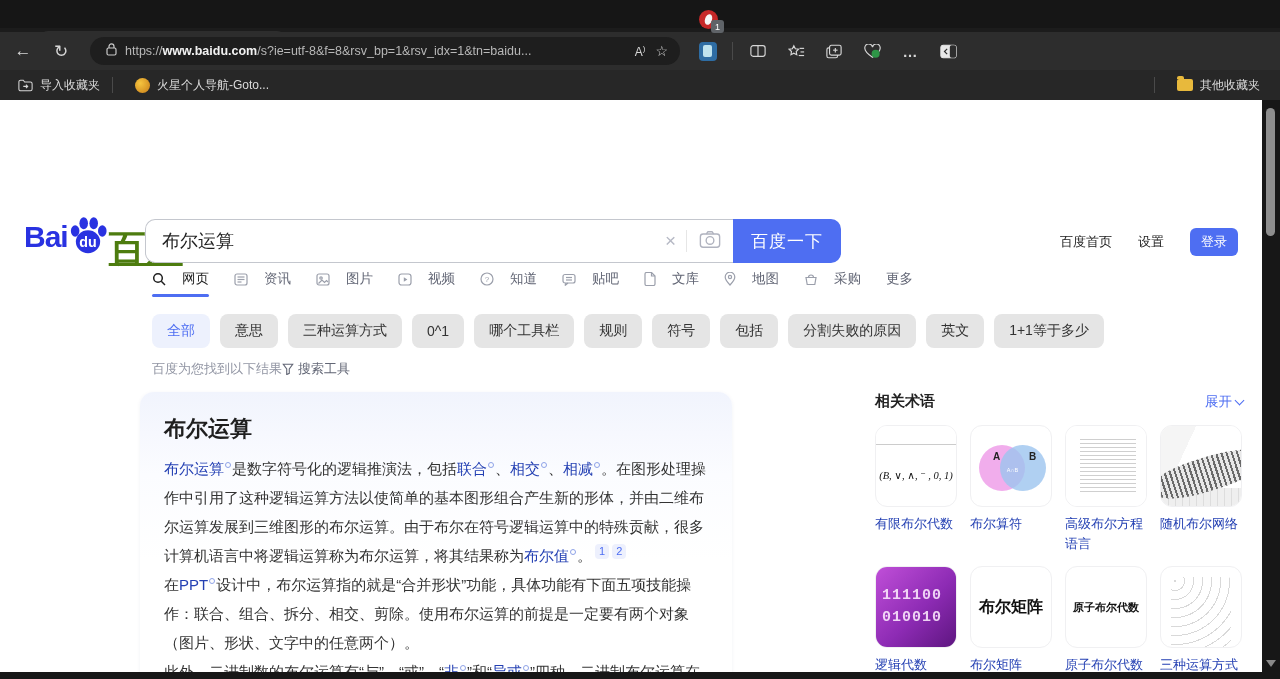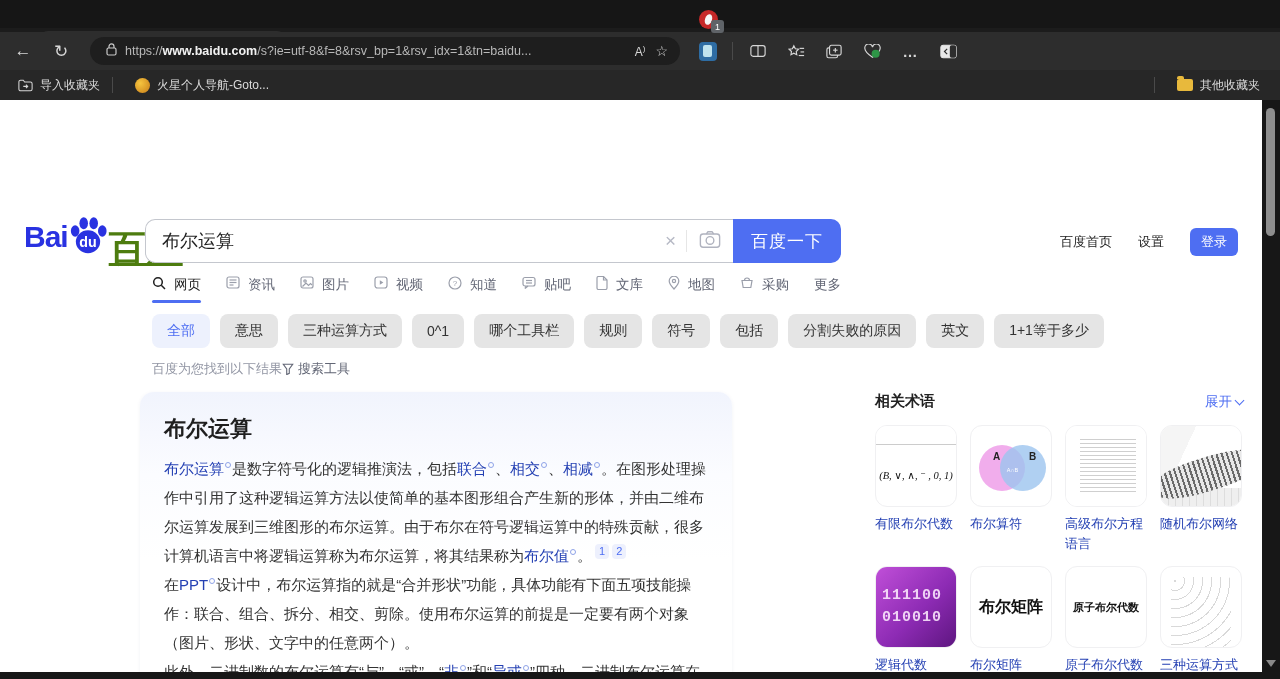--- a/index.html
+++ b/index.html
@@ -71,21 +71,21 @@
   .search-box { width:588px; height:44px; border:1px solid #c4c7ce; border-right:none; border-radius:10px 0 0 10px; background:#fff; display:flex; align-items:center; padding:0 12px 0 16px; }
   .search-value { flex:1; font-size:18px; color:#1f1f1f; }
   .clear-x { color:#b6b9c5; font-size:19px; padding:0 10px; }
   .cam-divider { width:1px; height:22px; background:#e6e6e6; margin-right:12px; }
   .search-btn { width:108px; height:44px; background:#4e6ef2; color:#fff; font-size:17px; border:none; border-radius:0 10px 10px 0; cursor:pointer; letter-spacing:1px; }
   .header-links { position:absolute; left:1060px; top:128px; display:flex; align-items:center; gap:26px; font-size:13px; color:#222; }
   .login-btn { background:#4e6ef2; color:#fff; font-size:13px; width:48px; height:28px; border:none; border-radius:6px; cursor:pointer; }
 
   
   .nav-tabs { position:absolute; left:152px; top:170px; display:flex; gap:25px; align-items:center; }
-  .nav-tab { display:flex; align-items:flex-start; gap:8px; font-size:13.5px; color:#626675; padding-bottom:9px; position:relative; white-space:nowrap;margin-top:6px; }
+  .nav-tab { display:flex; align-items:center; gap:16px; font-size:13.5px; color:#626675; padding-bottom:9px; position:relative; white-space:nowrap; }
   .nav-tab.active { color:#1f1f1f; }
   .nav-tab.active::after { content:""; position:absolute; left:0; bottom:0; width:100%; height:3px; border-radius:2px; background:#4e6ef2; }
   .nav-tab svg { display:block; }
 
   
   .chips { position:absolute; left:152px; top:214px; display:flex; gap:10px; }
   .chip { height:34px; padding:0 15px; border-radius:8px; background:#e5e5e5; color:#333; font-size:14px; display:flex; align-items:center; white-space:nowrap; }
   .chip.active { background:#edf1fd; color:#4e6ef2; }
 
   .results-row { position:absolute; left:152px; top:260px; width:563px; display:flex; justify-content:flex-start; font-size:13px; color:#9195a3; }

